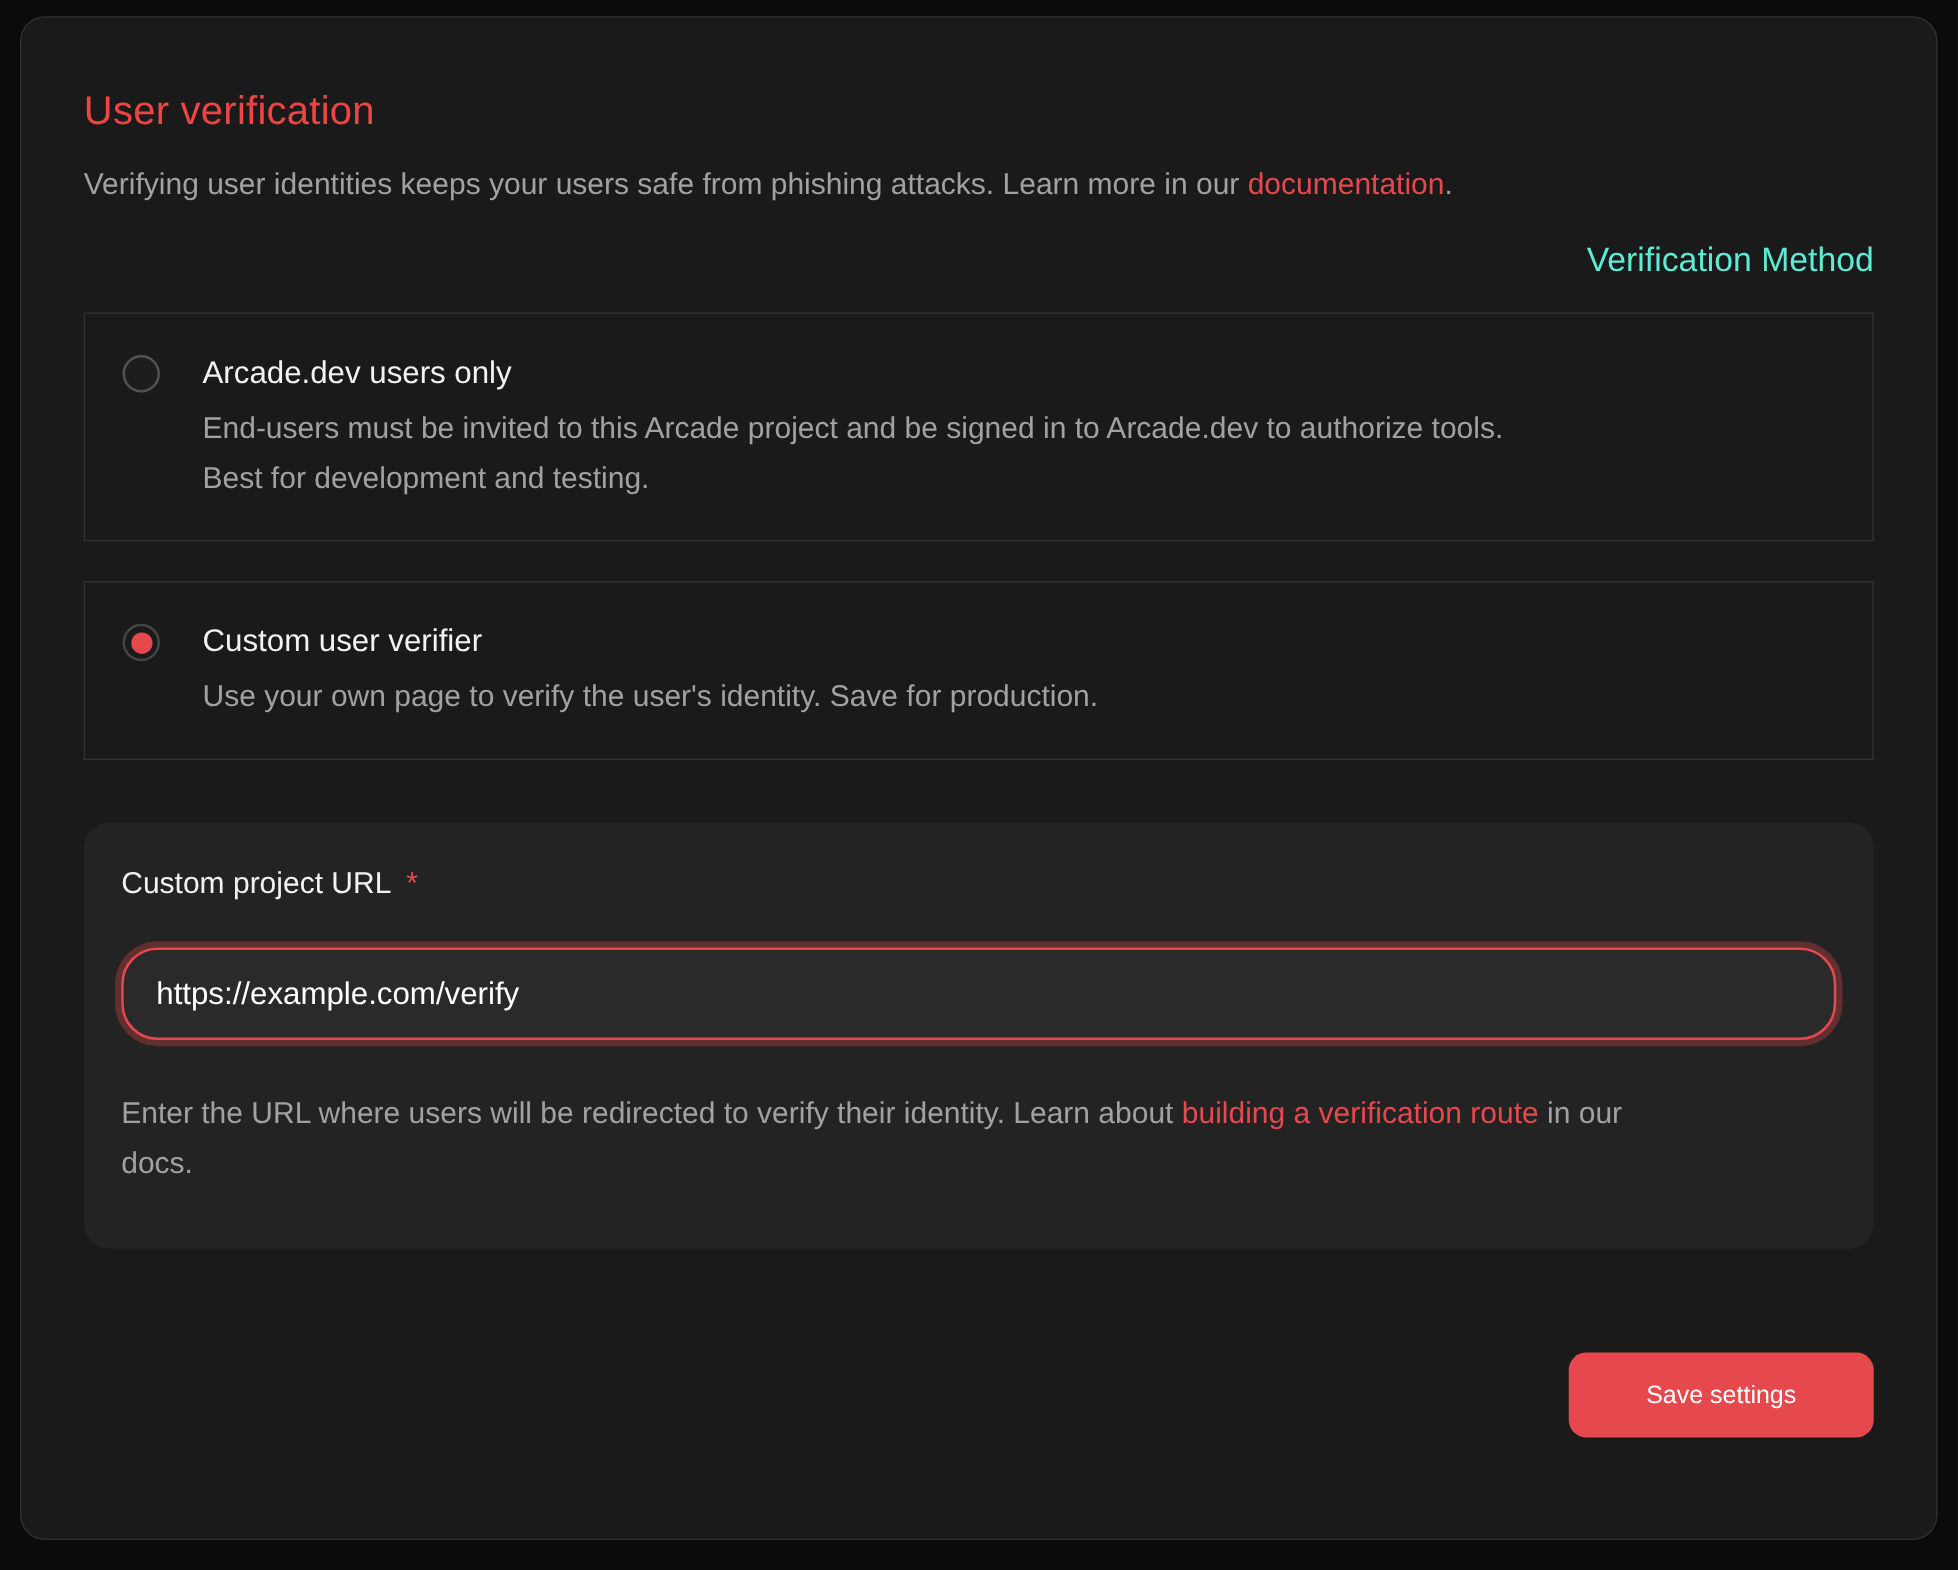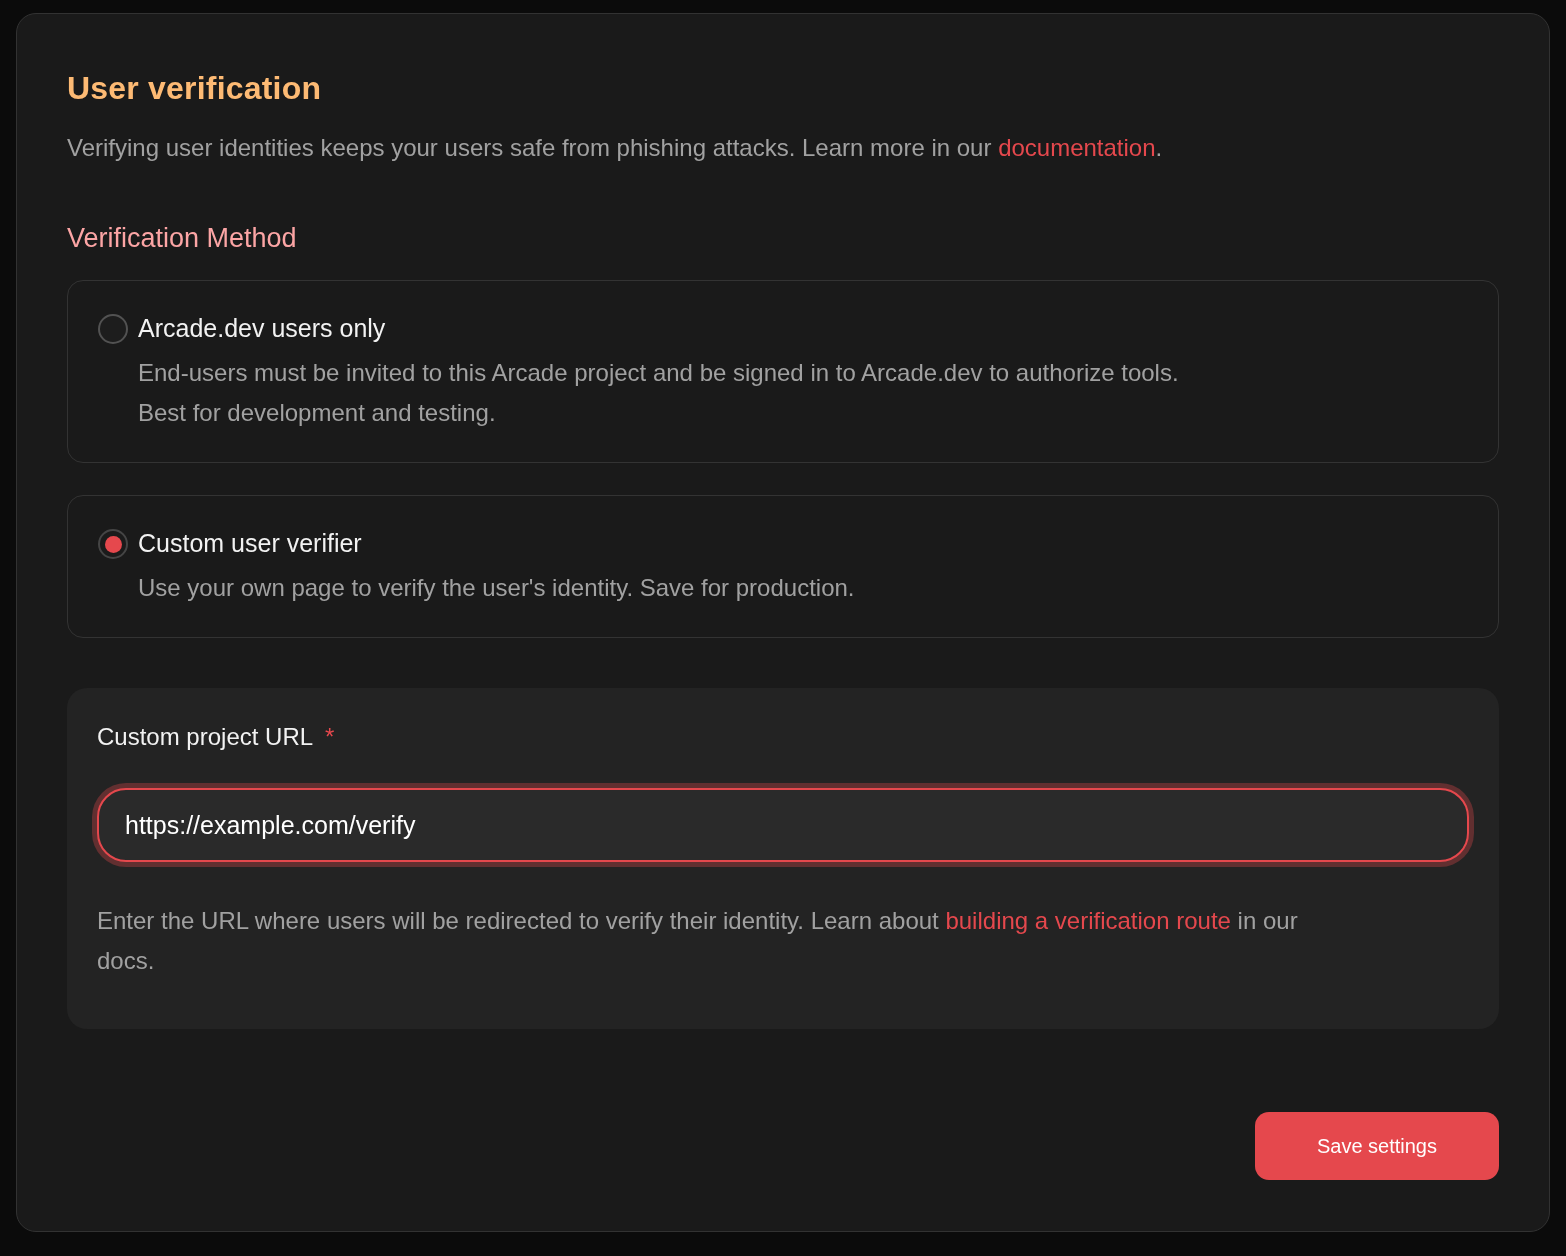--- a/index.html
+++ b/index.html
@@ -24,48 +24,49 @@
     margin:13px 16px;
     height:1219px;
     background:var(--card);
     border:1px solid #323232;
     border-radius:20px;
     padding:56px 50px 0;
   }
   .page-title{
     margin:0;
     font-size:32px;
-    font-weight:700;
-    color:#fdba74;
+    font-weight:400;
+    color:#ef4444;
     letter-spacing:.2px;
   }
   .subtitle{
     margin:27px 0 0;
     font-size:24px;
     color:var(--muted);
   }
   .link{
     color:var(--accent);
     text-decoration:none;
     cursor:pointer;
   }
   .section-heading{
-    margin:61px 0 0;
+    margin:31px 0 0;
     font-size:27px;
     font-weight:500;
-    color:#fca5a5;
+    color:#5eead4;
+    text-align:right;
   }
   .option{
     margin-top:26px;
     border:1px solid var(--border);
-    border-radius:16px;
+    border-radius:0;
     padding:31px 30px 29px;
     display:flex;
     align-items:flex-start;
-    gap:10px;
+    gap:34px;
     cursor:pointer;
   }
   .option.second{margin-top:32px;}
   .radio{
     flex:none;
     width:30px;height:30px;
     margin-top:2px;
     border-radius:50%;
     border:2px solid #525252;
     background:#1d1d1d;

